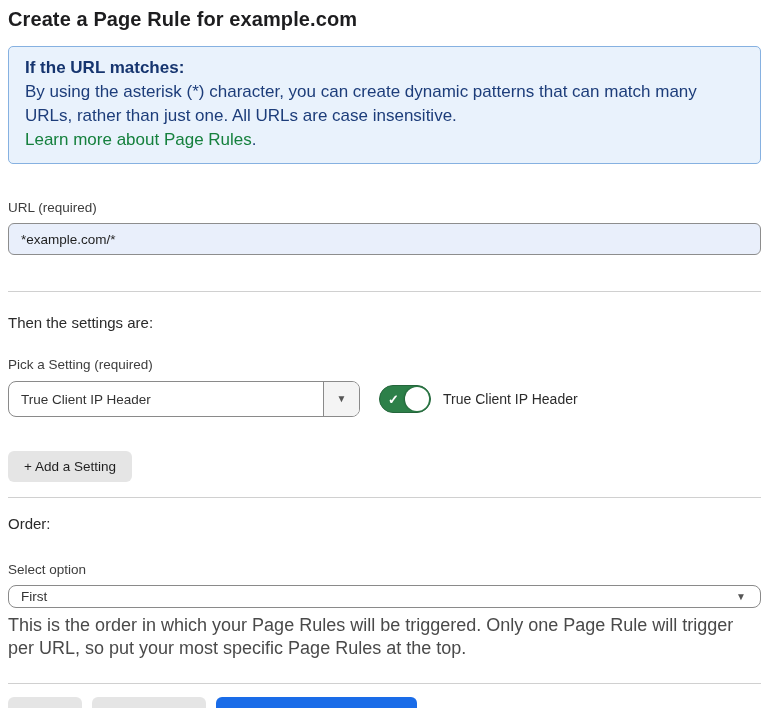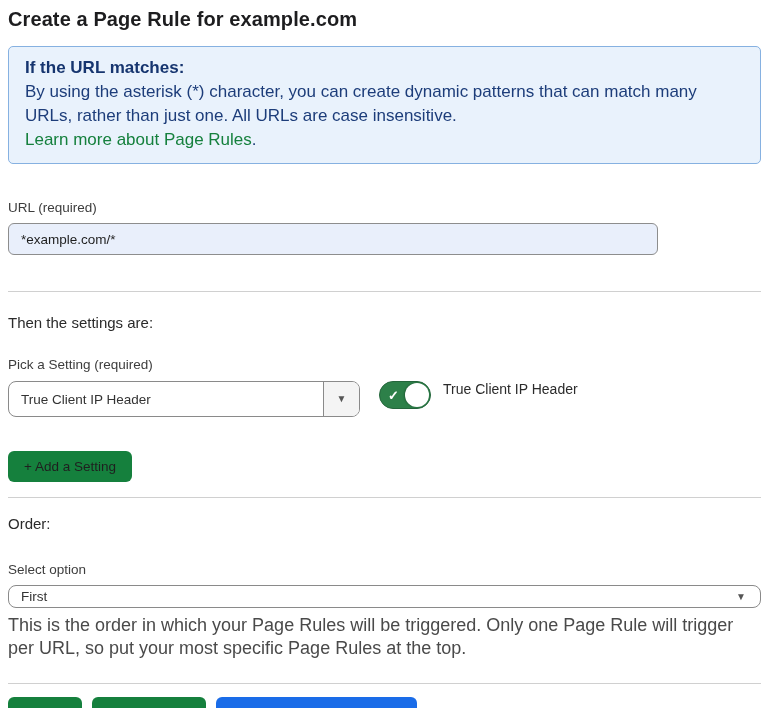--- a/index.html
+++ b/index.html
@@ -38,21 +38,21 @@
   }
 
   .field-label {
     font-size: 13.5px;
     color: #3d3d3d;
     margin-top: 36px;
   }
 
   .url-input {
     display: block;
-    width: 650px;
+    width: 753px;
     height: 32px;
     margin-top: 8px;
     background: #e9effb;
     border: 1px solid #8d8d8d;
     border-radius: 6px;
     padding: 0 12px;
     font-family: "Liberation Sans", sans-serif;
     font-size: 13.5px;
     color: #1f1f1f;
     outline: none;
@@ -68,20 +68,21 @@
 
   .section-heading {
     font-size: 15px;
     font-weight: normal;
     color: #2b2b2b;
     margin-top: 22px;
   }
 
   .setting-row {
     display: flex;
+    align-items: center;
     margin-top: 9px;
   }
 
   .combo {
     display: flex;
     align-items: stretch;
     width: 352px;
     height: 36px;
     background: #ffffff;
     border: 1px solid #8a8a8a;
@@ -147,21 +148,21 @@
     display: inline-flex;
     align-items: center;
     justify-content: center;
     height: 31px;
     padding: 0 16px;
     border: none;
     border-radius: 6px;
     font-family: "Liberation Sans", sans-serif;
     font-size: 13.5px;
     color: #1f1f1f;
-    background: #15803d;
+    background: #e5e5e5;
     cursor: pointer;
   }
   .btn.primary { background: #1a6ce8; color: #ffffff; }
   .add-setting-btn { margin-top: 34px; height: 31px; }
 
   .select-full {
     display: flex;
     align-items: center;
     width: 753px;
     height: 23px;

